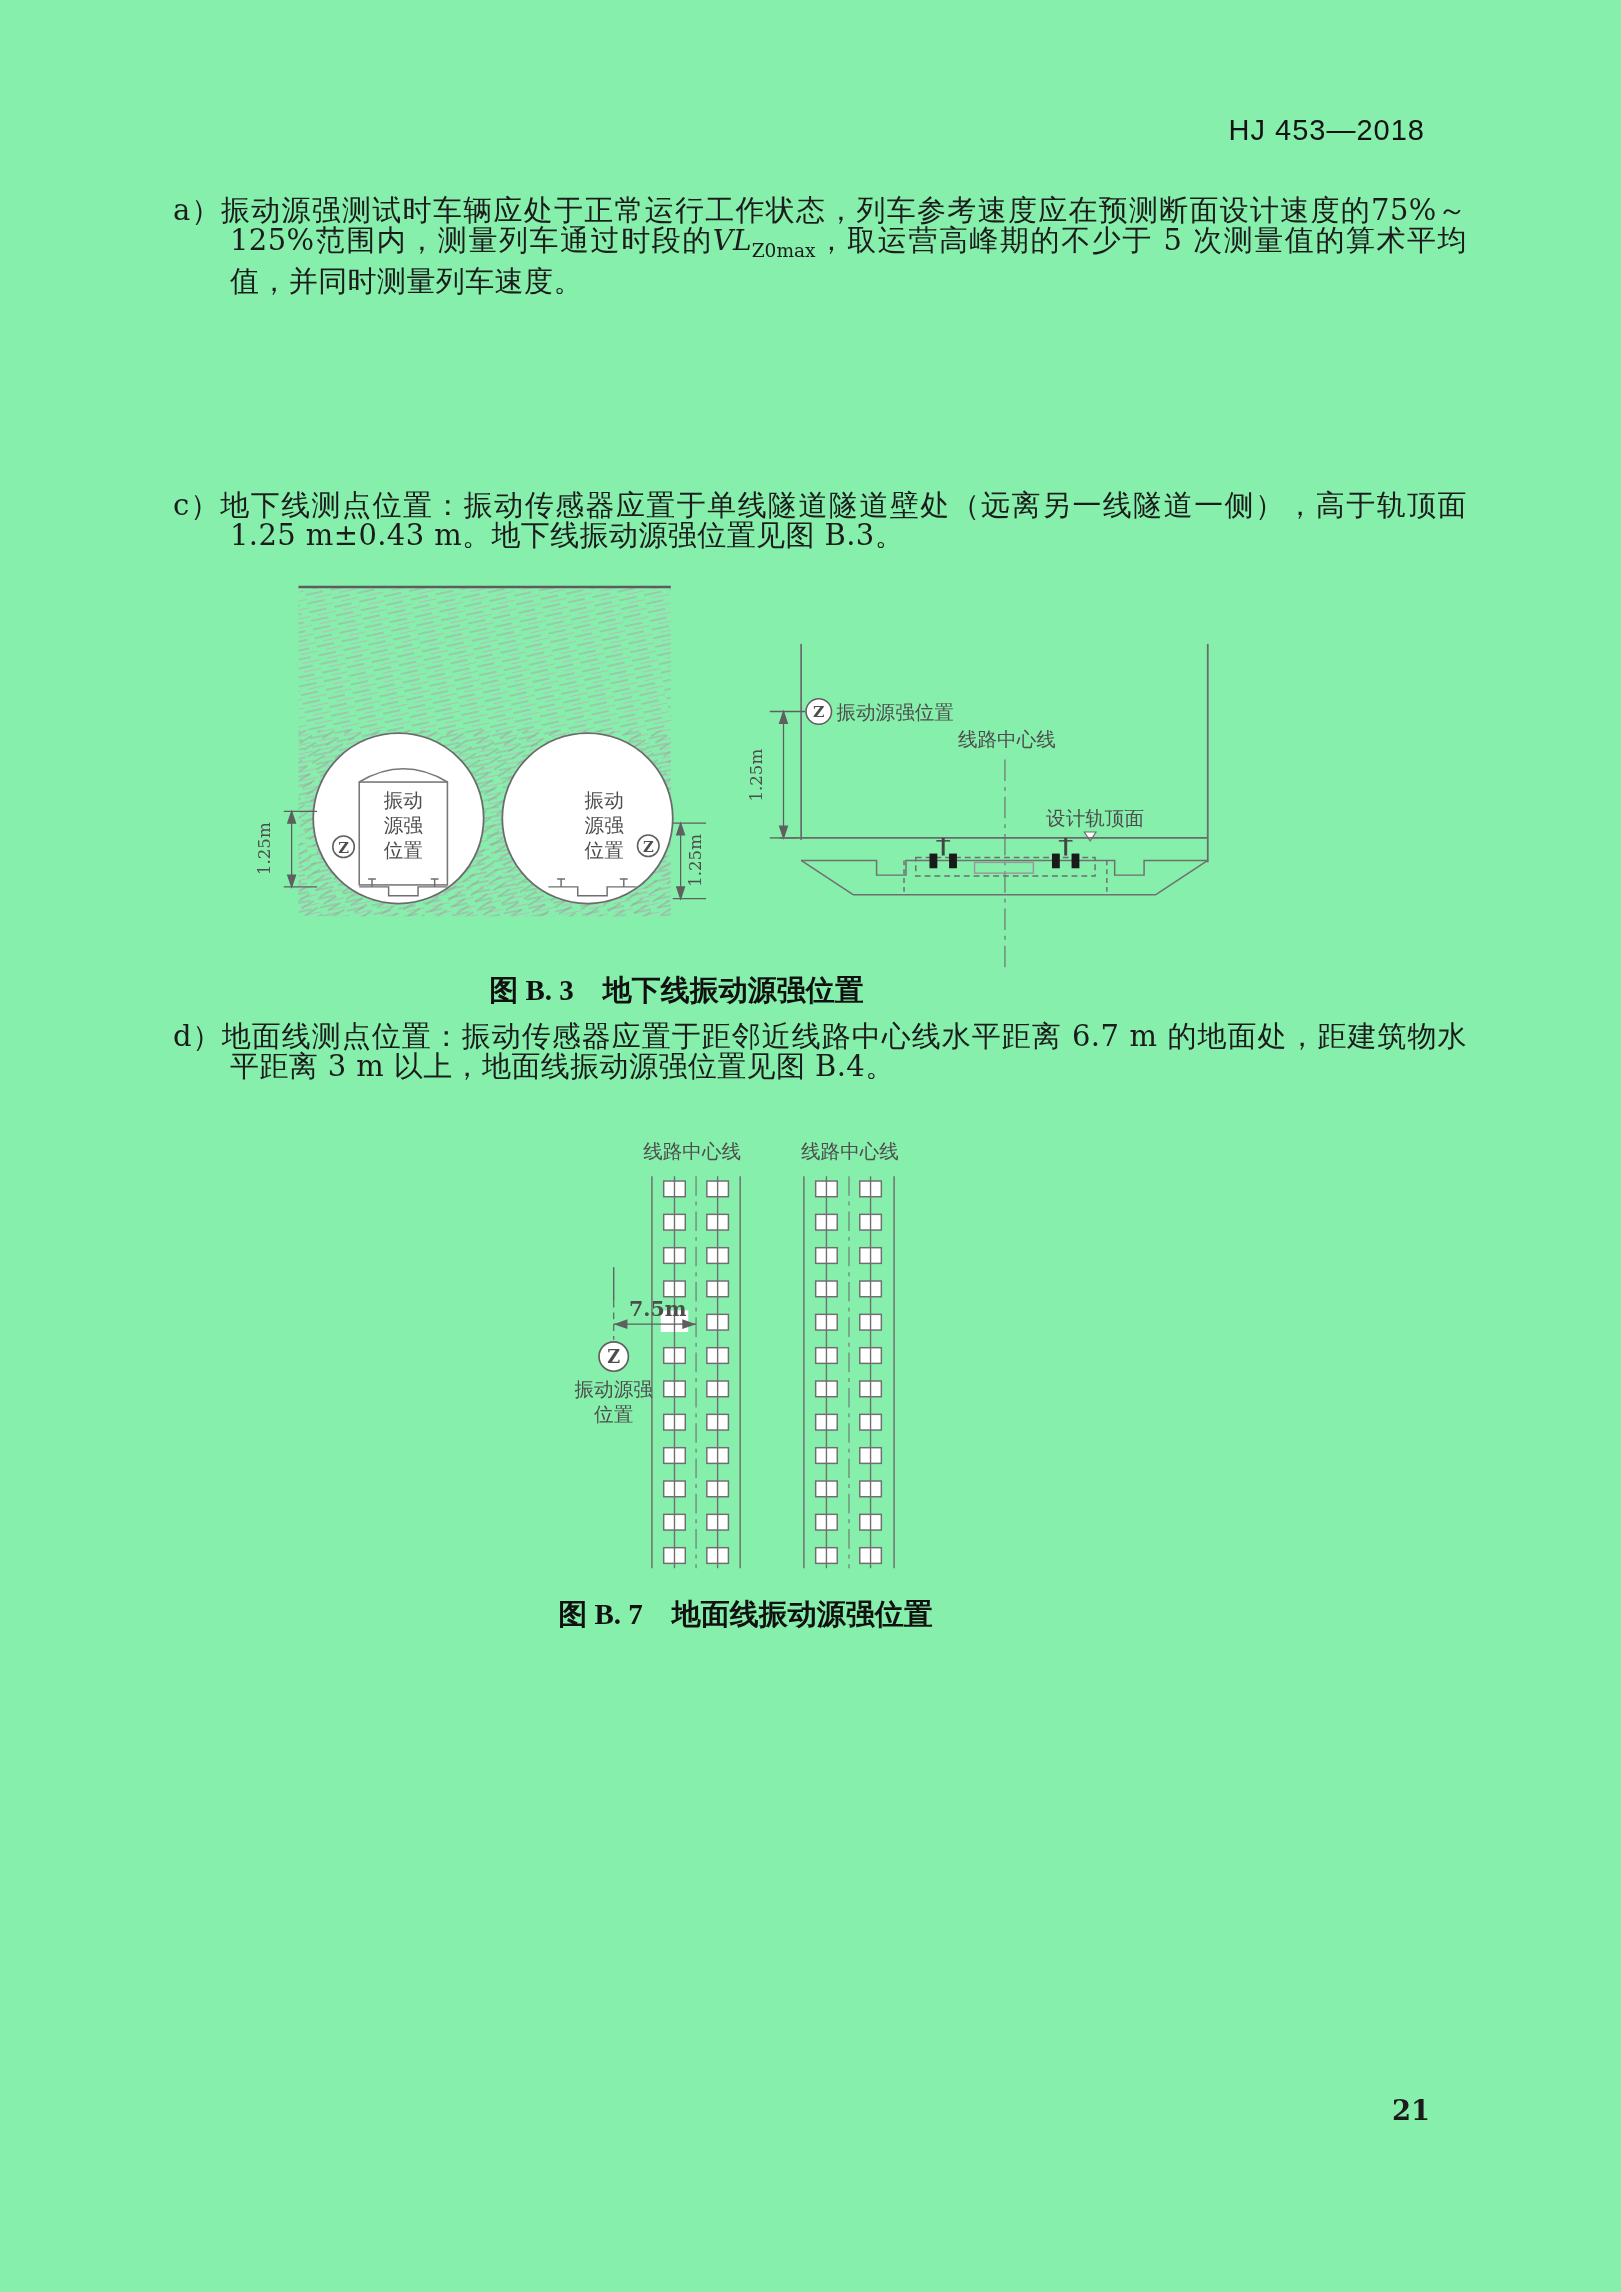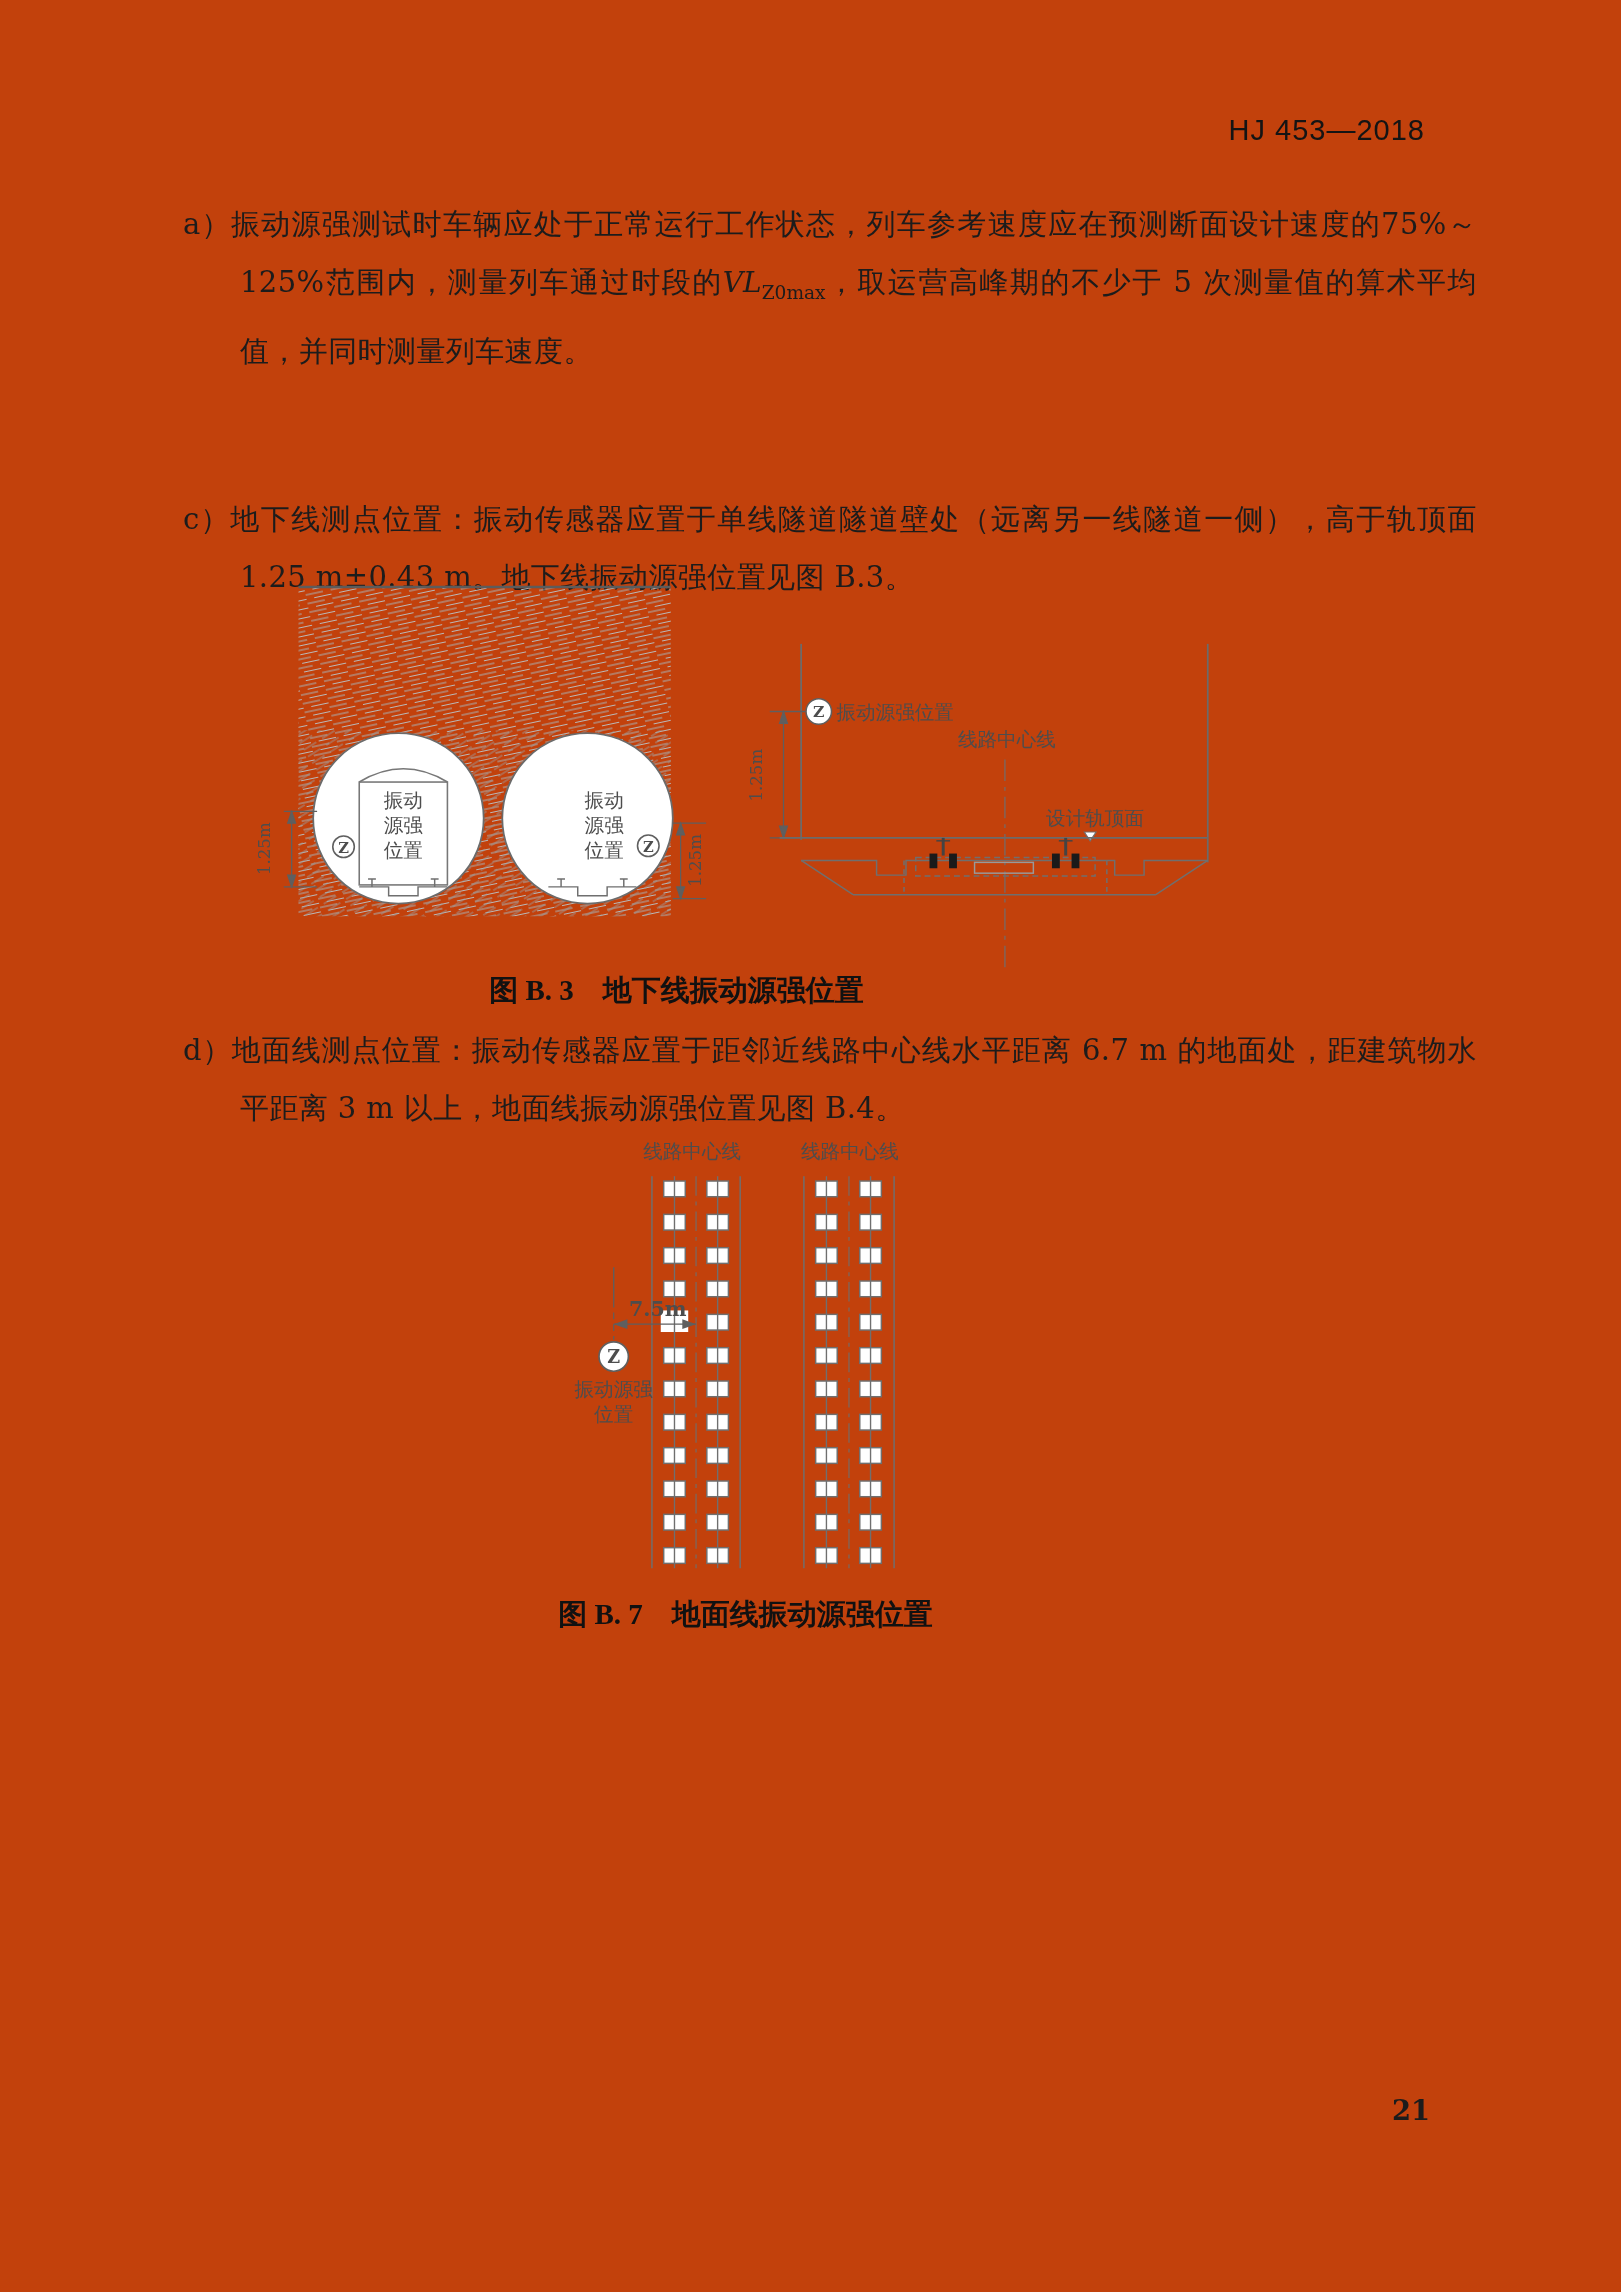--- a/index.html
+++ b/index.html
@@ -1,33 +1,33 @@
 <!DOCTYPE html>
 <html><head>
 <meta charset="utf-8">
 <style>
   html,body{margin:0;padding:0;background:#e8e8e8;}
   .page{
     position:relative;
     width:1621px;height:2293px;
     margin:0 auto;
-    background:#c2410c;
+    background:#86efac;
     font-family:"DejaVu Serif","Liberation Serif",serif;
     color:#1c1c1c;
     overflow:hidden;
   }
   .doc-header{
     position:absolute; top:114px; right:196px;
     font-family:"Liberation Sans","DejaVu Sans",sans-serif;
     font-size:29px; letter-spacing:1px; color:#141414;
   }
   .para{
-    position:absolute; left:183px; width:1237px;
+    position:absolute; left:173px; width:1237px;
     padding-left:57px; text-indent:-57px;
-    font-size:29px; line-height:58px;
+    font-size:29px; line-height:30px;
     text-align:justify; letter-spacing:0.4px;
   }
   .para .lbl{ letter-spacing:0; }
   .frm{ font-style:italic; font-size:28px; letter-spacing:0; }
   sub.frm-sub{ font-size:18.6px; letter-spacing:0; }
   .fig{ position:absolute; }
   .fig-caption{
     position:absolute; left:167px;
     font-family:Liberation Serif, serif;
     font-weight:700; font-size:29px; color:#111;

